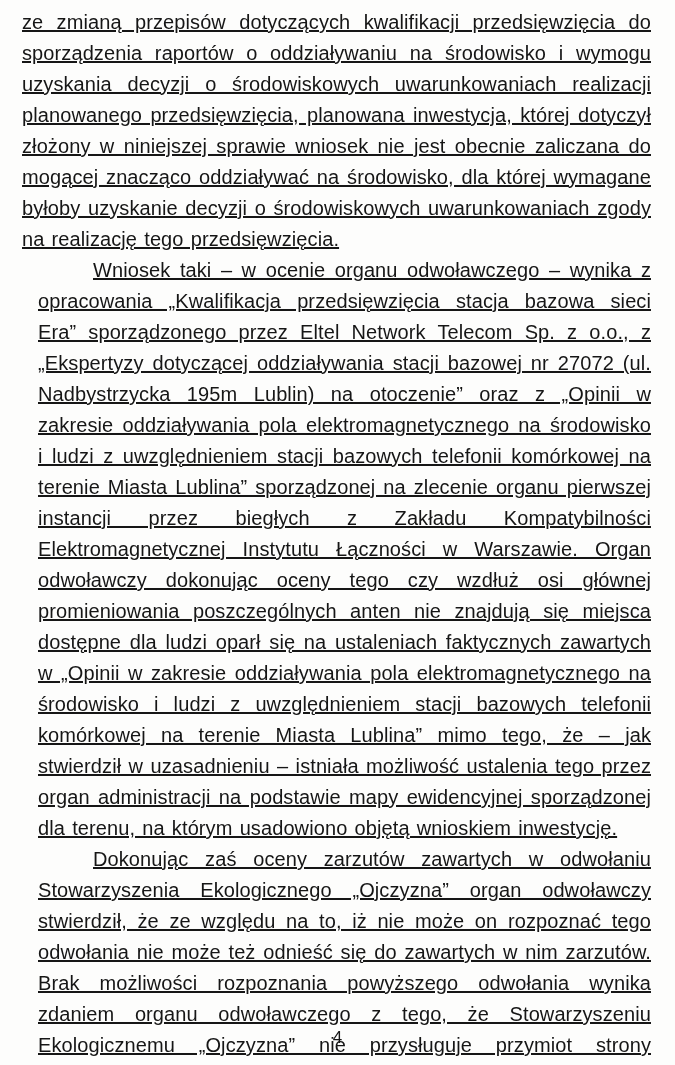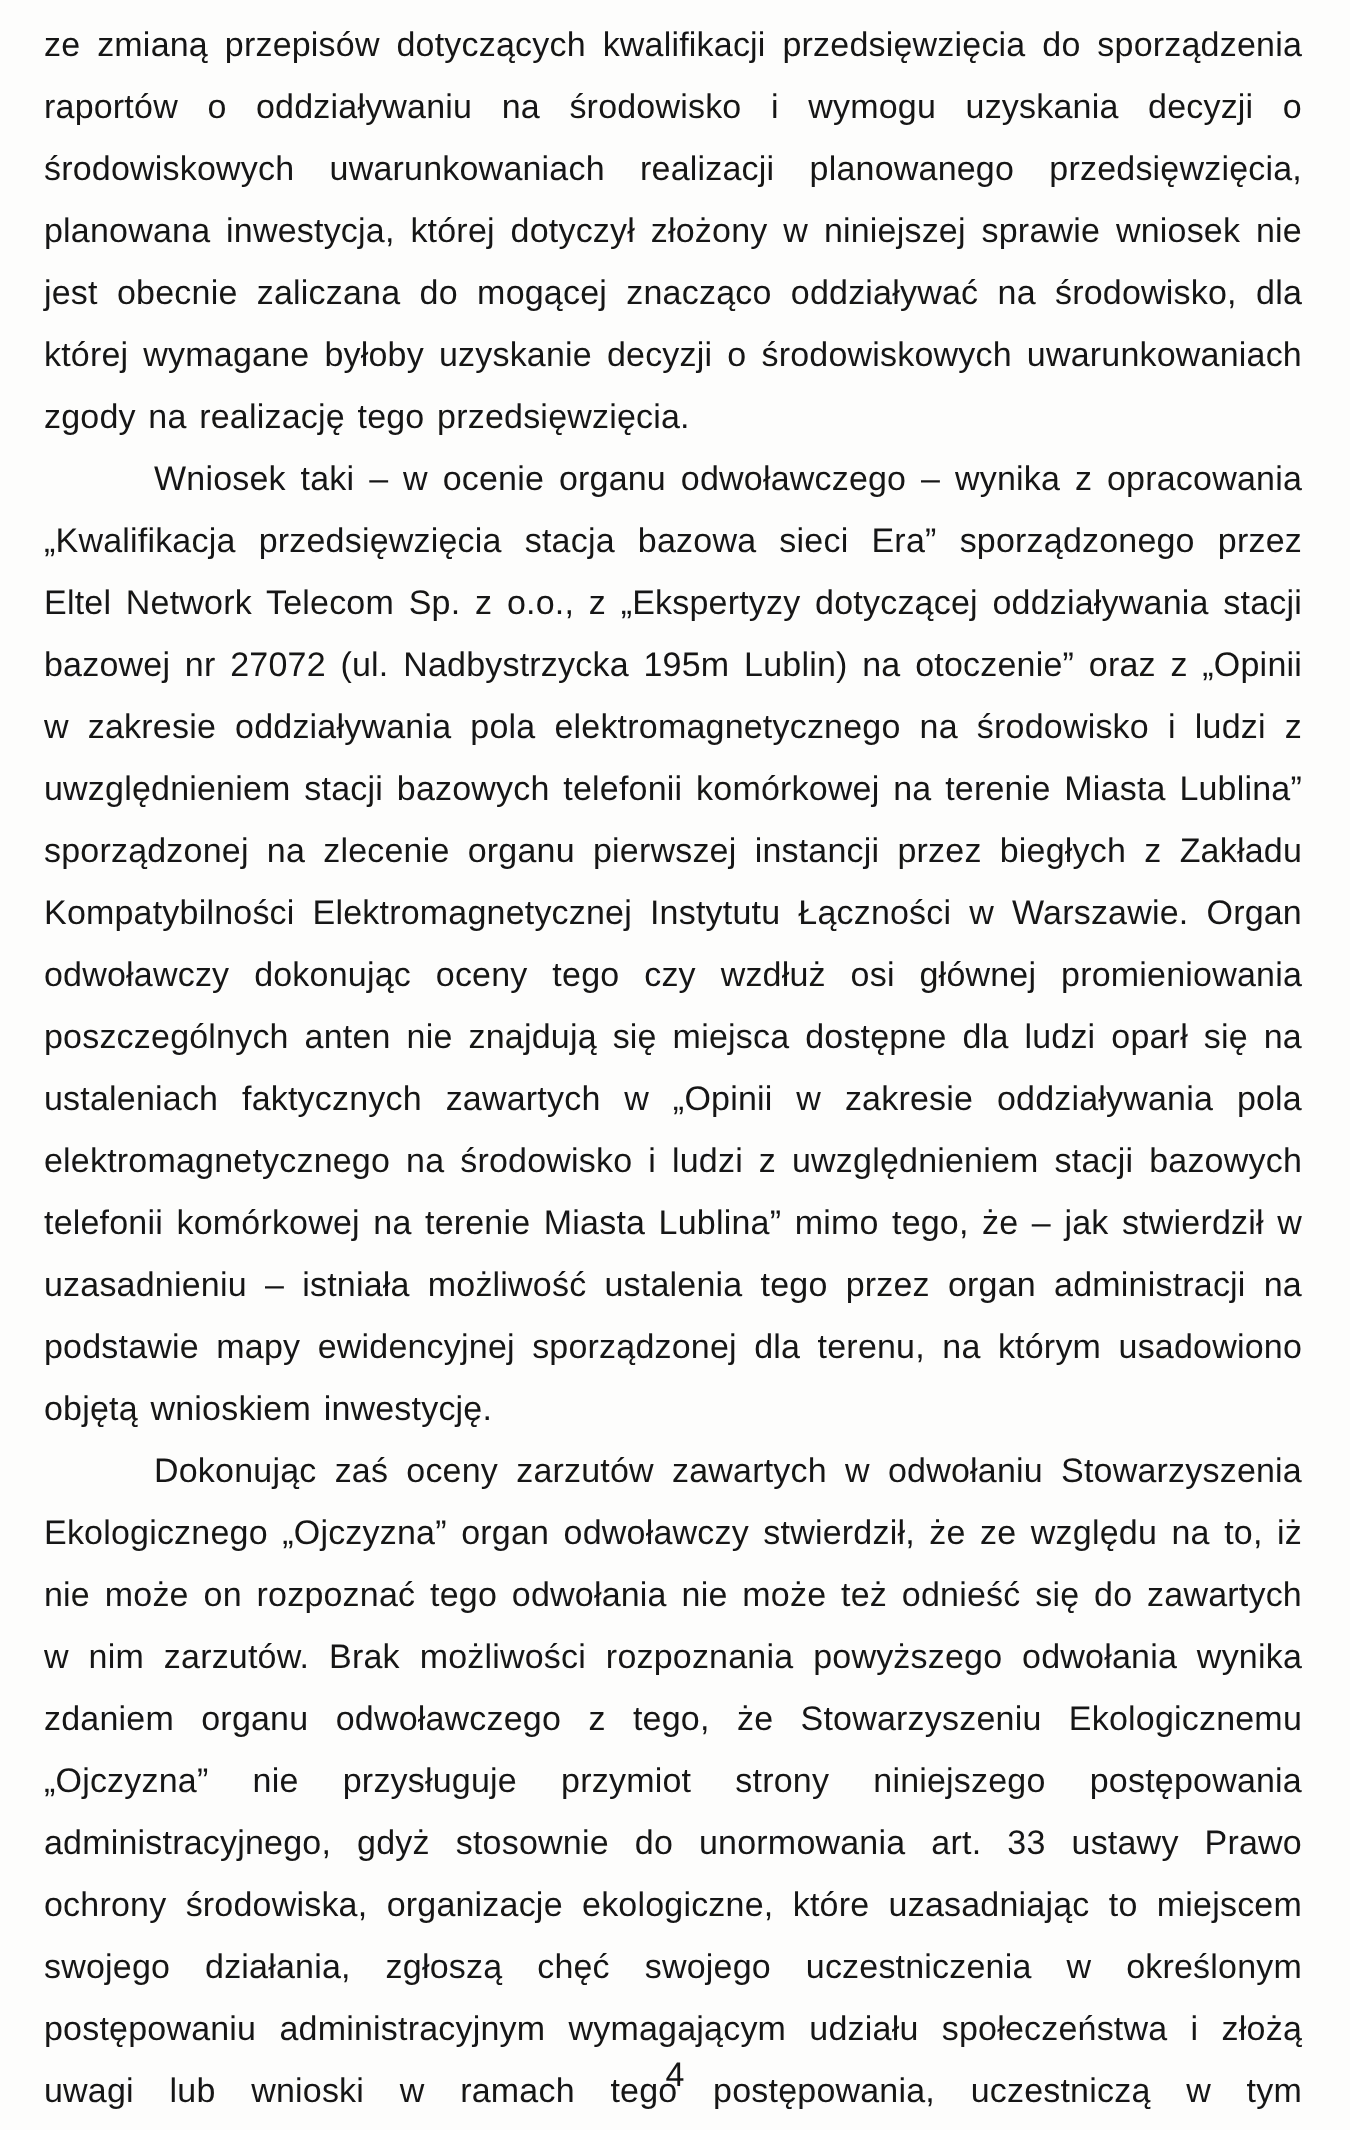--- a/index.html
+++ b/index.html
@@ -13,28 +13,30 @@
     height: 1065px;
     box-sizing: border-box;
     background: #fdfdfc;
     padding: 7px 24px 0 22px;
     overflow: hidden;
     color: #161616;
     font-family: "Liberation Sans", "DejaVu Sans", sans-serif;
   }
   .para {
     margin: 0;
-    font-size: 17px;
+    font-size: 20px;
     line-height: 31px;
     text-align: justify;
     letter-spacing: 0.1px;
     word-spacing: 1.5px;
+    text-decoration: underline;
   }
   .para.indented {
     text-indent: 55px;
+    margin-left: 16px;
   }
   .page-number {
     position: absolute;
     top: 1028px;
     left: 0;
     right: 0;
     text-align: center;
     font-size: 17px;
     line-height: 20px;
     color: #161616;

